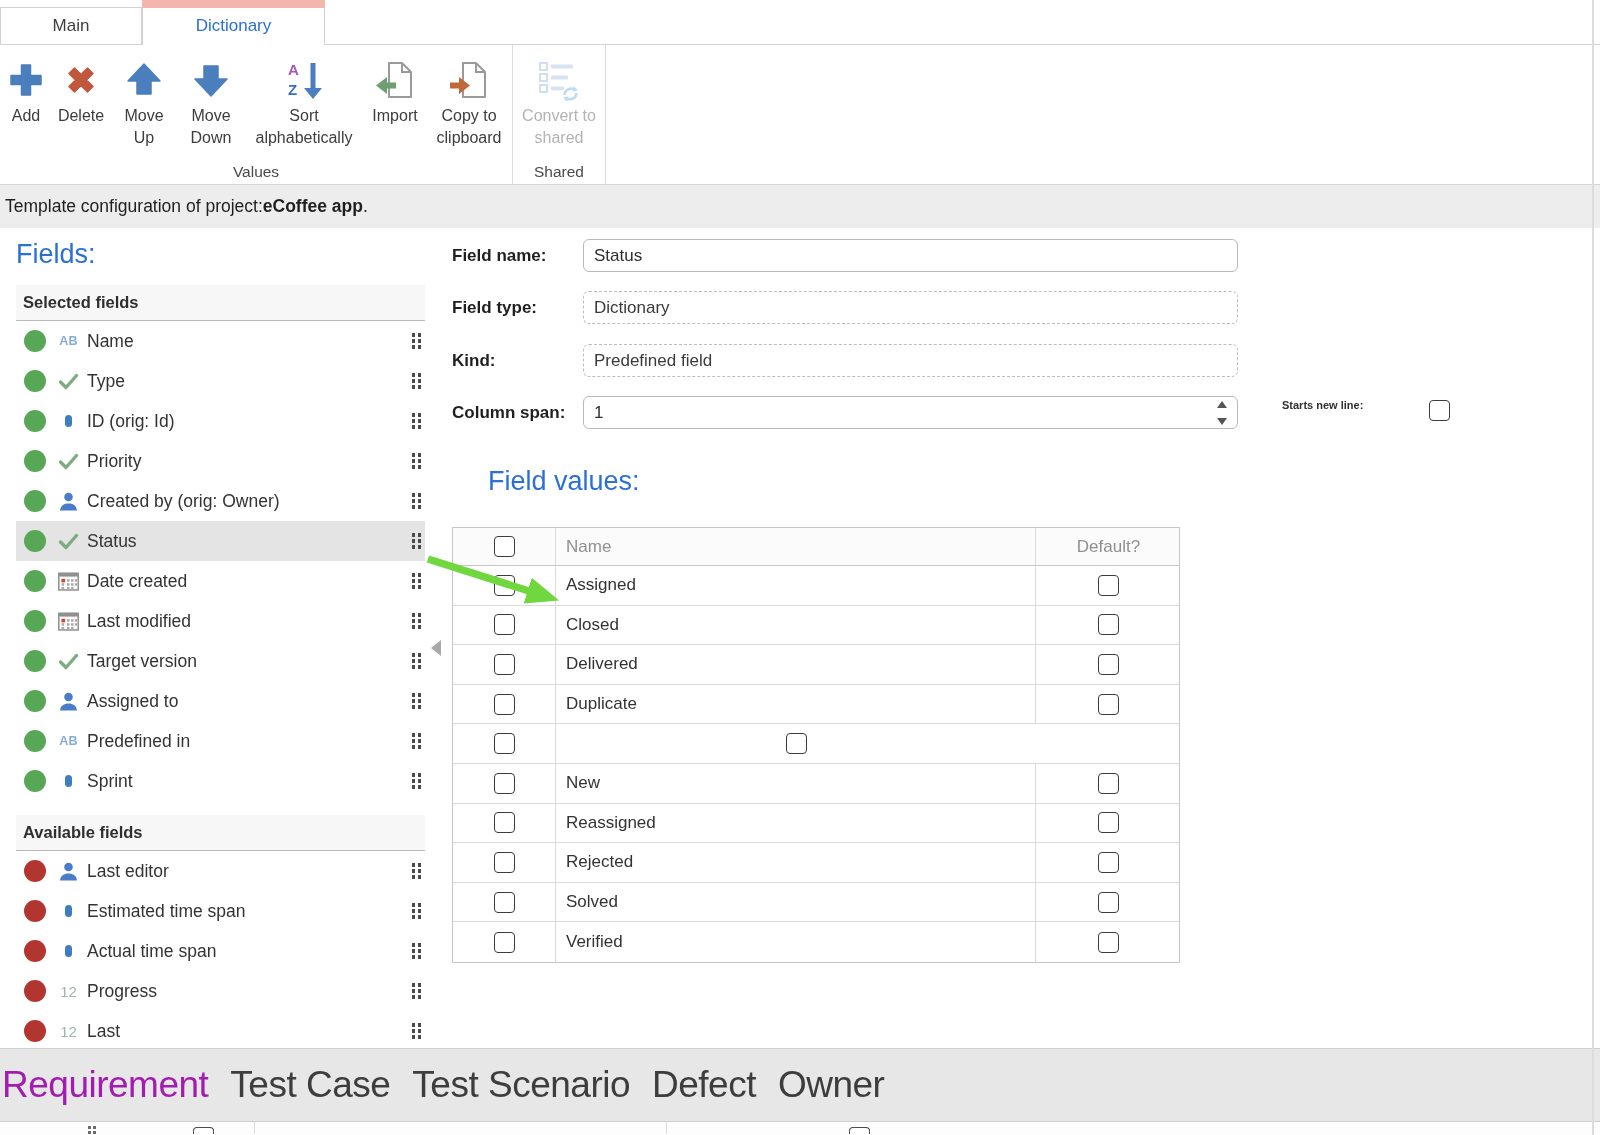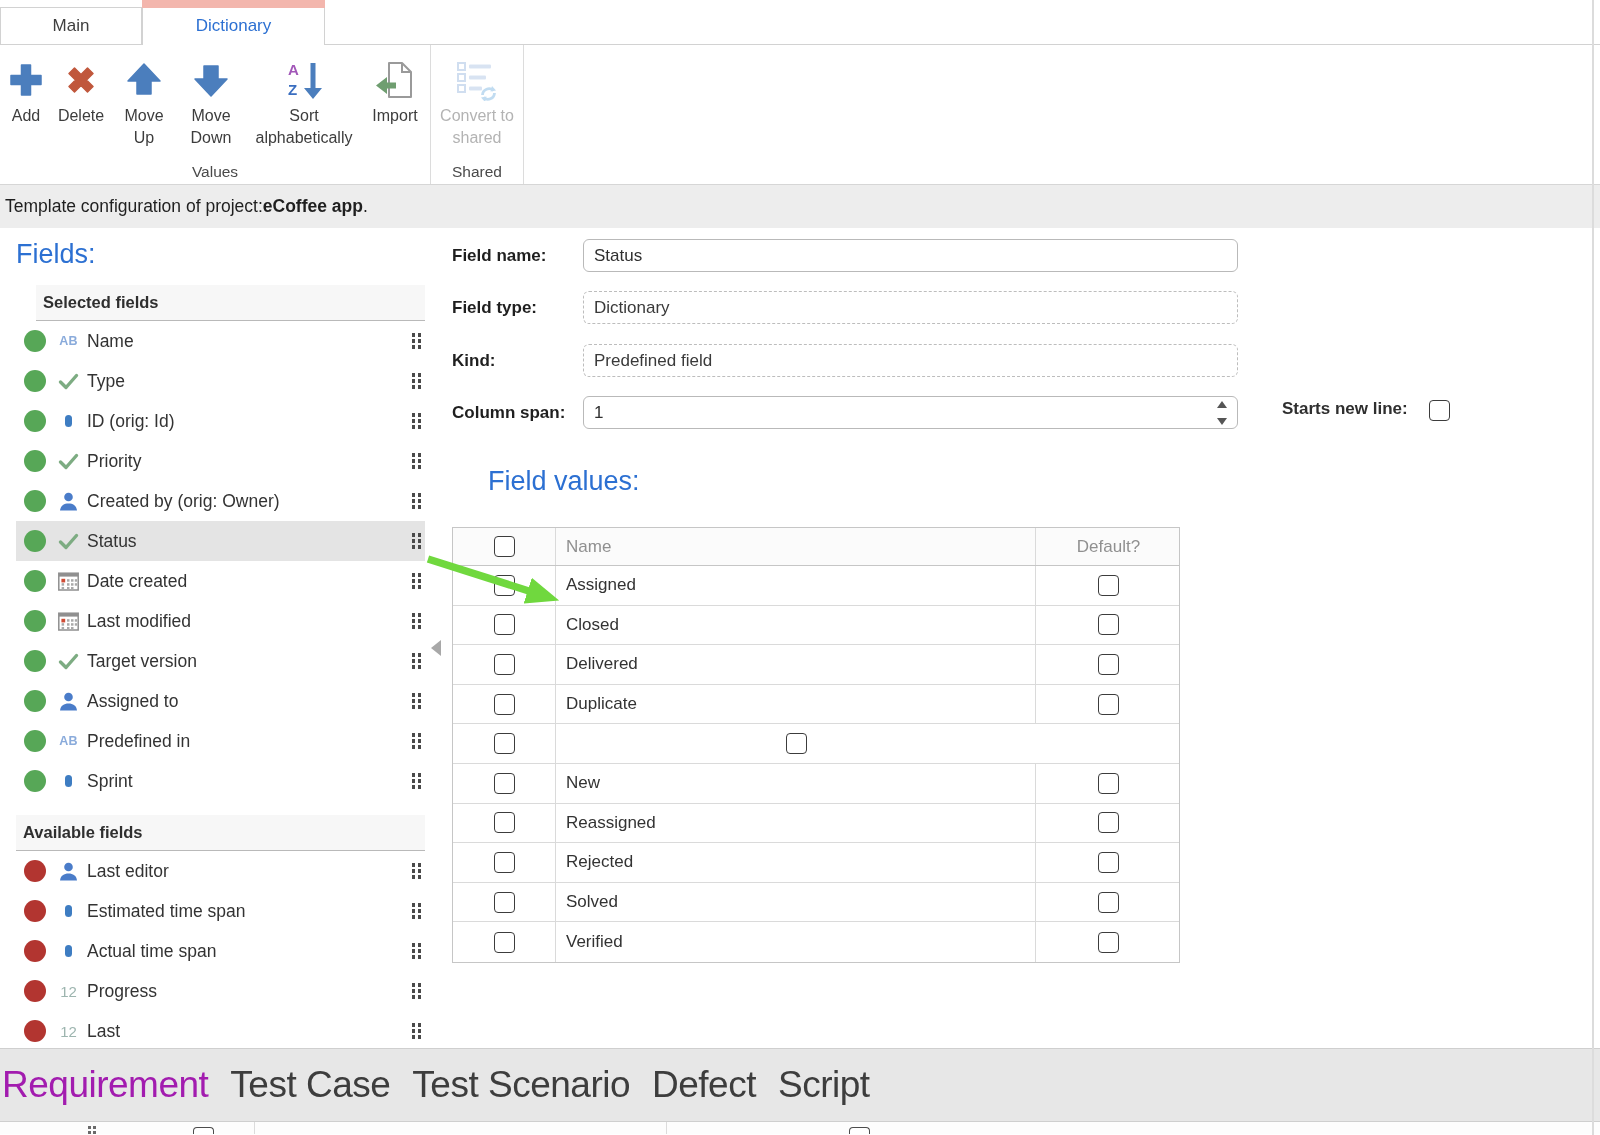--- a/index.html
+++ b/index.html
@@ -35,21 +35,21 @@
 
   
   .content { position:relative; height:820px; background:#fff; }
 
   .panel-heading { font-size:27px; color:#2c70d2; }
 
   .fields-panel { position:absolute; left:16px; top:0; width:409px; height:820px; overflow:hidden; }
   .fields-panel .panel-heading { margin-top:8px; line-height:36px; }
   .list-header { height:36px; display:flex; align-items:center; padding-left:7px;
     font-weight:bold; font-size:16.5px; background:#f7f7f7; border-bottom:1px solid #b9b9b9; }
-  .list-header.first { margin-top:13px;margin-left:20px; }
+  .list-header.first { margin-top:13px; }
   .list-header.second { margin-top:14px; }
   .field-row { display:flex; align-items:center; height:40px; padding-left:8px; }
   .field-row.selected { background:#e4e4e4; }
   .circle { width:22px; height:22px; border-radius:50%; flex:none; }
   .circle.green { background:#57a757; }
   .circle.red { background:#b23530; }
   .type-icon { width:27px; margin-left:9px; display:flex; justify-content:center; align-items:center; flex:none; }
   .txt-icon.ab { font-size:12.5px; font-weight:bold; color:#8aabdb; letter-spacing:.3px; }
   .txt-icon.num { font-size:15px; color:#9db5af; }
   .dot-shape { width:7px; height:12px; border-radius:4px; background:#3e7dc2; display:inline-block; }
@@ -67,21 +67,21 @@
   .form-label { position:absolute; left:0; top:0; line-height:33px; font-size:17px; font-weight:bold; color:#1f1f1f; white-space:nowrap; }
   .tb { position:absolute; left:131px; top:0; width:655px; height:33px;
     border:1px solid #b9b9b9; border-radius:6px; background:#fff;
     font-size:17px; color:#2f2f2f; padding:0 10px;
     font-family:"Liberation Sans", sans-serif; }
   .tb.disabled { border:1px dashed #bdbdbd; border-radius:6px; display:flex; align-items:center; color:#3a3a3a; }
   .spin { position:absolute; left:760px; top:5px; width:20px; height:24px;
     display:flex; flex-direction:column; justify-content:space-between; align-items:center; }
   .spin .up { width:0;height:0;border-left:5px solid transparent;border-right:5px solid transparent;border-bottom:7px solid #555; }
   .spin .down { width:0;height:0;border-left:5px solid transparent;border-right:5px solid transparent;border-top:7px solid #555; }
-  .snl-label { position:absolute; left:1282px; top:171px; font-size:17px; font-weight:bold; white-space:nowrap; }
+  .snl-label { position:absolute; left:1282px; top:171px; font-size:11px; font-weight:bold; white-space:nowrap; }
   .checkbox { width:21px; height:21px; border:1.6px solid #3c3c3c; border-radius:4px; background:#fff; display:inline-block; }
   .snl-check { position:absolute; left:1429px; top:172px; }
 
   .fv-heading { position:absolute; left:452px; top:238px;margin-left:36px; }
 
   
   .fv-table { position:absolute; left:452px; top:299px; width:728px; border:1px solid #c6c6c6; }
   .fv-hrow, .fv-row { display:grid; grid-template-columns:103px 480px 145px; }
   .fv-hrow { height:38px; background:#fbfbfb; border-bottom:1px solid #c6c6c6; }
   .fv-row { height:39.6px; border-bottom:1px solid #dadada; background:#fff; }
@@ -166,20 +166,30 @@
         </div>
         <div class="rb-btn" style="width:66px">
           <span class="rb-icon">
             <svg width="44" height="40" viewBox="0 0 44 40">
               <path d="M16 3h13l9 9v25H16z" fill="#fff" stroke="#9a9a9a" stroke-width="2" stroke-linejoin="round"></path>
               <path d="M29 3v9h9" fill="none" stroke="#9a9a9a" stroke-width="2"></path>
               <path d="M3 25.5 14 17v5.5h9v6h-9V34z" fill="#6f9e70"></path>
             </svg>
           </span>
           <span class="rb-label">Import</span>
+        </div>
+        <div class="rb-btn" style="width:82px">
+          <span class="rb-icon">
+            <svg width="44" height="40" viewBox="0 0 44 40">
+              <path d="M16 3h13l9 9v25H16z" fill="#fff" stroke="#9a9a9a" stroke-width="2" stroke-linejoin="round"></path>
+              <path d="M29 3v9h9" fill="none" stroke="#9a9a9a" stroke-width="2"></path>
+              <path d="M23 25.5 12 17v5.5H3v6h9V34z" fill="#c2673a"></path>
+            </svg>
+          </span>
+          <span class="rb-label">Copy to clipboard</span>
         </div>
       </div>
     <div class="rb-group-label">Values</div>
   </div>
   <div class="rb-group">
     <div class="rb-buttons">
         <div class="rb-btn disabled" style="width:88px">
           <span class="rb-icon">
             <svg width="44" height="42" viewBox="0 0 44 42" opacity="0.55">
               <g stroke="#aac4e4" stroke-width="2" fill="none">
@@ -663,21 +673,21 @@
     </defs>
     <line x1="8" y1="9" x2="112" y2="42" stroke="#70d83e" stroke-width="7.5" marker-end="url(#ah)"></line>
   </svg>
 </div>
 
 <div class="bottom-bar" id="bottom-tabs">
     <span class="btab active">Requirement</span>
     <span class="btab">Test Case</span>
     <span class="btab">Test Scenario</span>
     <span class="btab">Defect</span>
-    <span class="btab">Script</span>
+    <span class="btab">Owner</span>
   </div>
 
 <div class="bottom-strip">
   <span class="strip-dots">
       <i></i>
       <i></i>
       <i></i>
       <i></i>
     </span>
   <span class="strip-box" style="left:193px;"></span>

